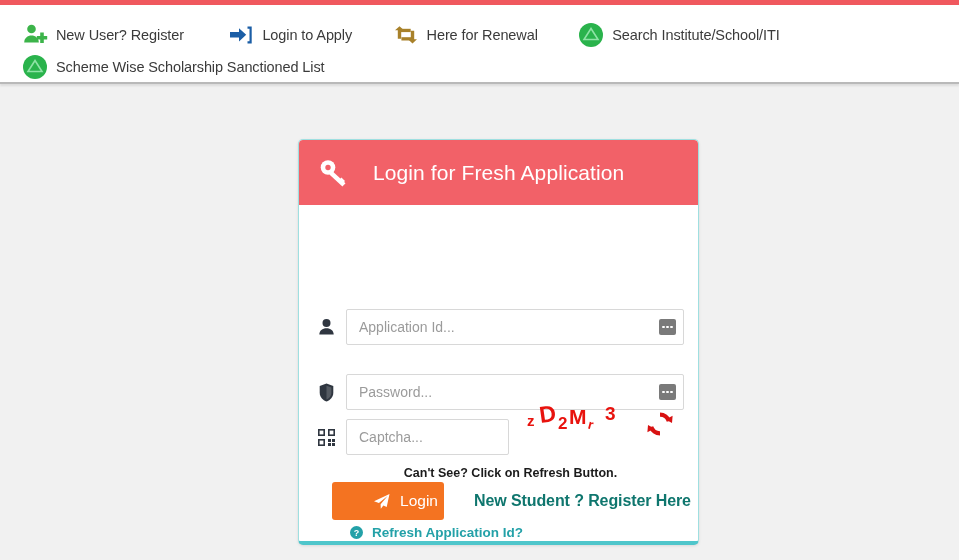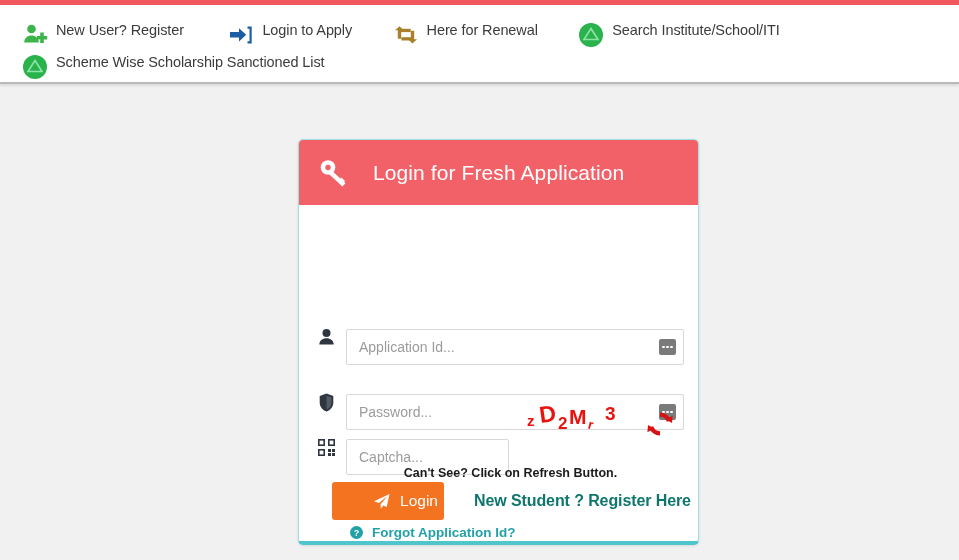--- a/index.html
+++ b/index.html
@@ -34,21 +34,21 @@
   .nav-row {
     position: absolute;
     left: 22px;
     white-space: nowrap;
   }
   .nav-row.row1 { top: 17px; }
   .nav-row.row2 { top: 49px; }
 
   .nav-item {
     display: inline-flex;
-    align-items: flex-start;
+    align-items: center;
     vertical-align: top;
     text-decoration: none;
     cursor: pointer;
   }
   .nav-item .nav-label {
     font-size: 14.5px;
     color: #3b3b3b;
     margin-left: 8px;
     letter-spacing: -0.1px;
   }
@@ -112,21 +112,20 @@
 
   .field-ico {
     width: 22px; height: 24px;
     display: flex; align-items: center; justify-content: center;
     flex: 0 0 auto;
   }
 
   .input-wrap {
     position: relative;
     margin-left: 9px;
-    margin-top: 20px;
   }
   .txt-input {
     height: 36px;
     border: 1px solid #d8d8d8;
     border-radius: 2px;
     background: #fff;
     font-size: 14px;
     color: #555;
     padding: 0 30px 0 12px;
     outline: none;
@@ -417,19 +416,19 @@
     </div>
 
     <div class="forgot-list">
       <a class="forgot-item">
         <span class="q-ico">
           <svg width="13" height="13" viewBox="0 0 13 13">
             <circle cx="6.5" cy="6.5" r="6.5" fill="#23a1a8"></circle>
             <text x="6.5" y="9.8" font-size="9" font-weight="bold" fill="#ffffff" text-anchor="middle" font-family="Liberation Sans, sans-serif">?</text>
           </svg>
         </span>
-        <span>Forgot Application Id?</span>
+        <span>Refresh Application Id?</span>
       </a>
 
     </div>
 
   </div>
 </div>
 
 </body></html>

